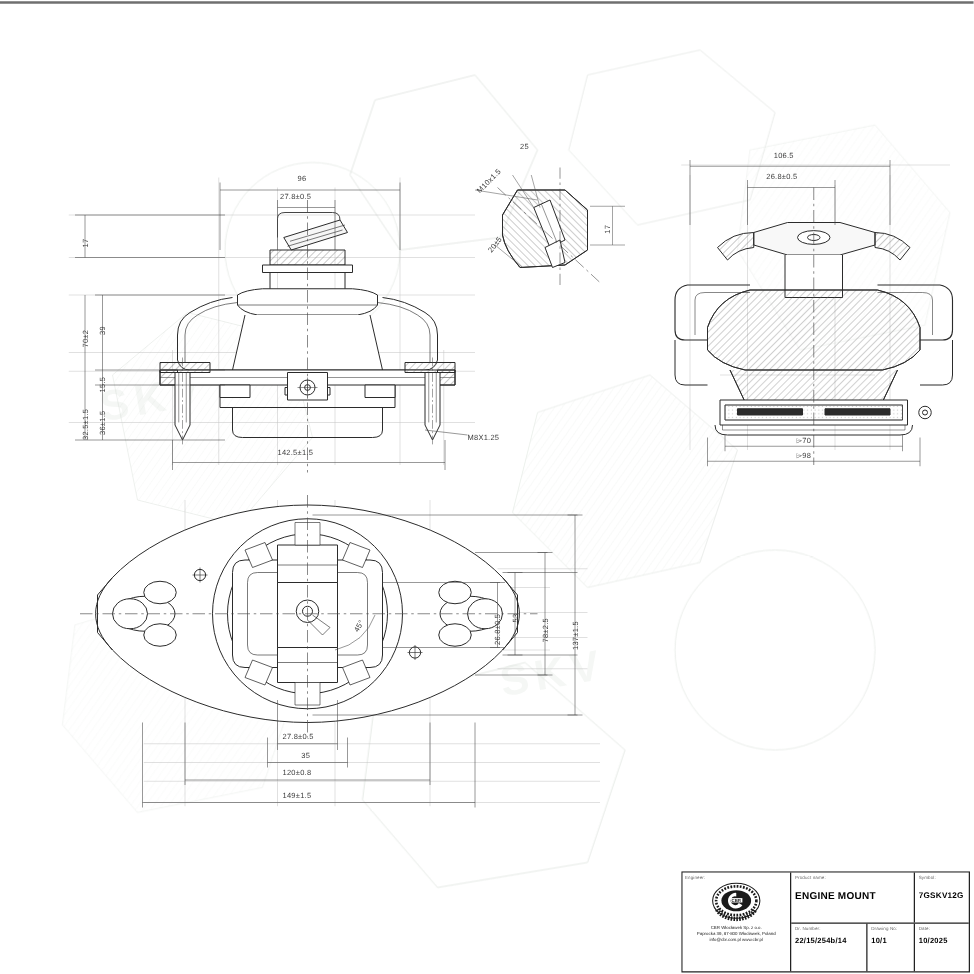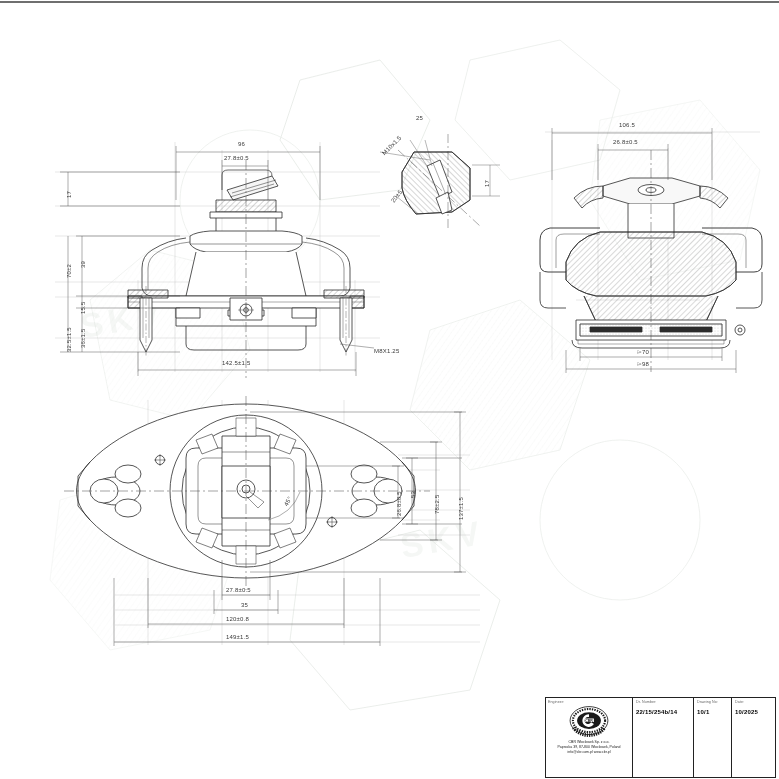--- a/index.html
+++ b/index.html
@@ -492,20 +492,30 @@
         </svg>
       </div>
       <div class="company-lines">
         <div>CBR Włocławek Sp. z o.o.</div>
         <div>Paprocka 39, 87-800 Włocławek, Poland</div>
         <div>info@cbr.com.pl  www.cbr.pl</div>
       </div>
     </div>
 
     <div id="tb-right">
+      <div class="tb-row top">
+        <div class="tb-cell" id="cell-product">
+          <div class="cap">Product name:</div>
+          <div class="val">ENGINE MOUNT</div>
+        </div>
+        <div class="tb-cell" id="cell-symbol">
+          <div class="cap">Symbol:</div>
+          <div class="val sm">7GSKV12G</div>
+        </div>
+      </div>
       <div class="tb-row bottom">
         <div class="tb-cell" id="cell-drawnum">
           <div class="cap">Dr. Number:</div>
           <div class="val sm" style="font-size:6px;margin-top:4px;">22/15/254b/14</div>
         </div>
         <div class="tb-cell" id="cell-page">
           <div class="cap">Drawing No:</div>
           <div class="val sm" style="font-size:6px;margin-top:4px;">10/1</div>
         </div>
         <div class="tb-cell" id="cell-date">

